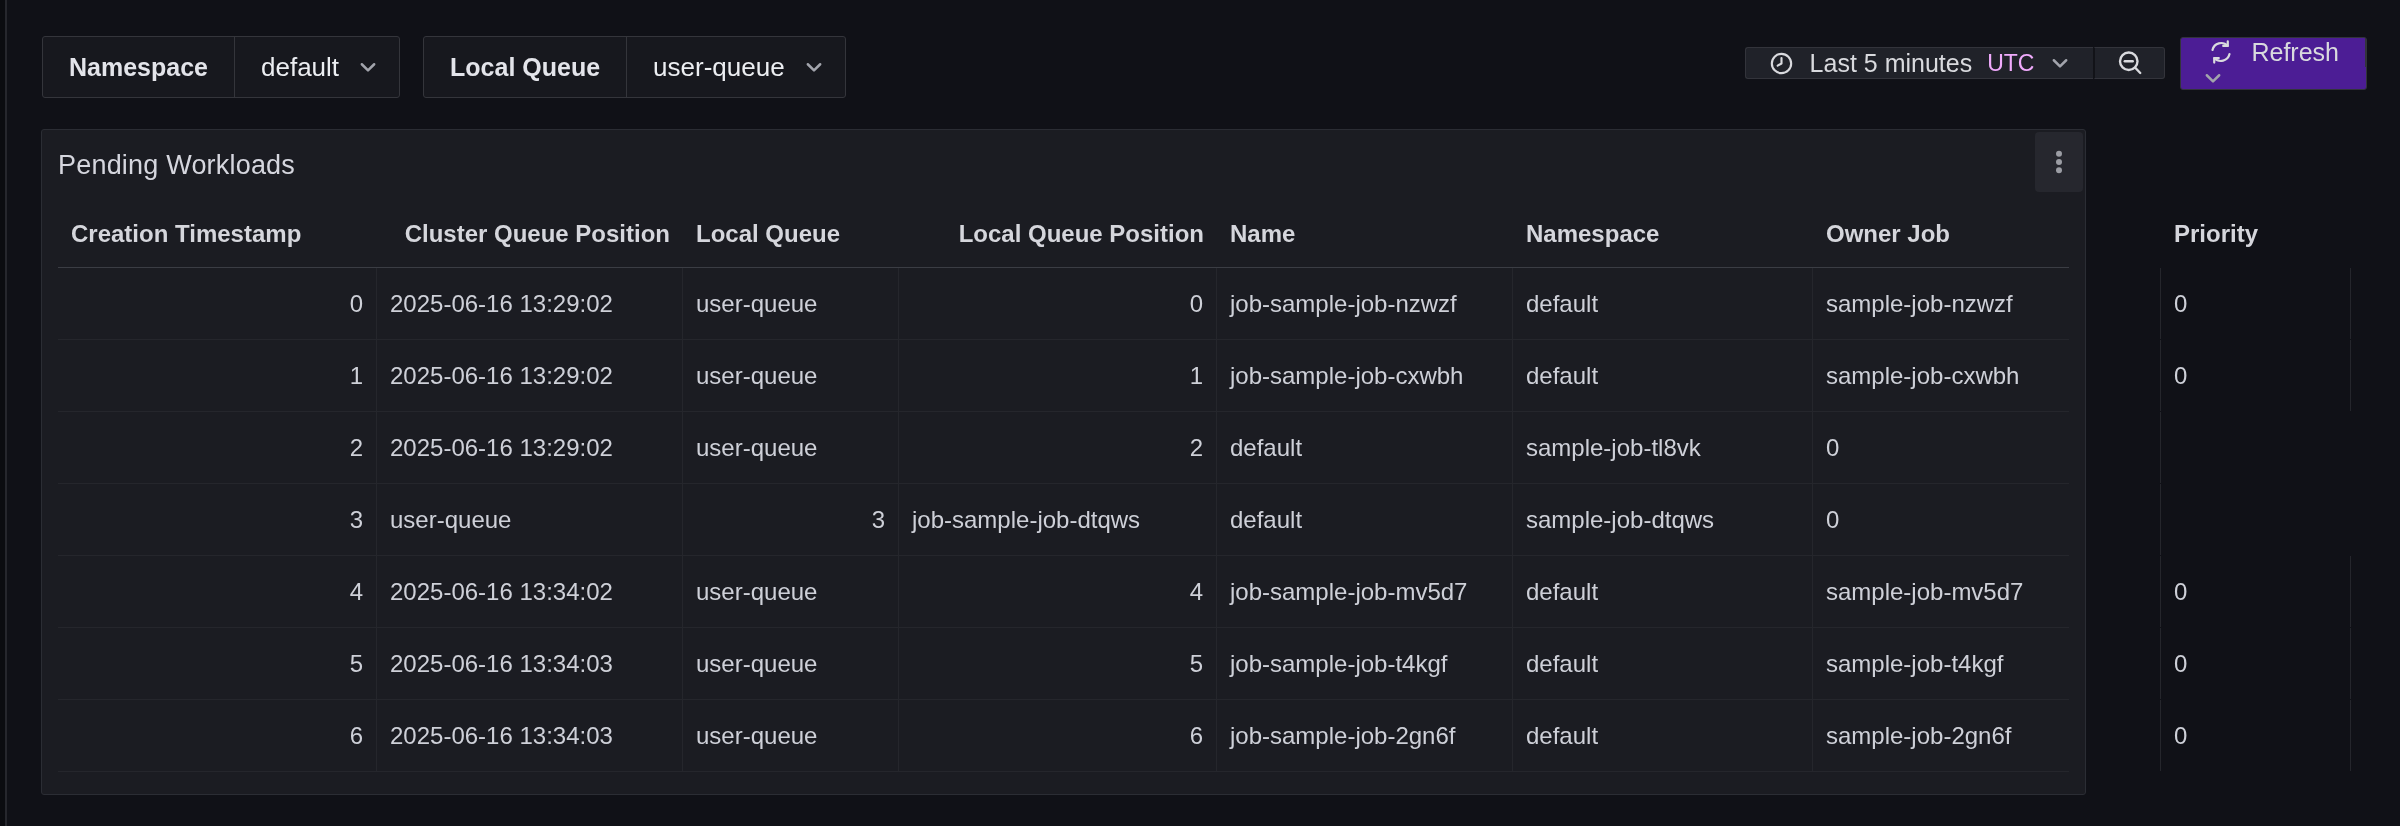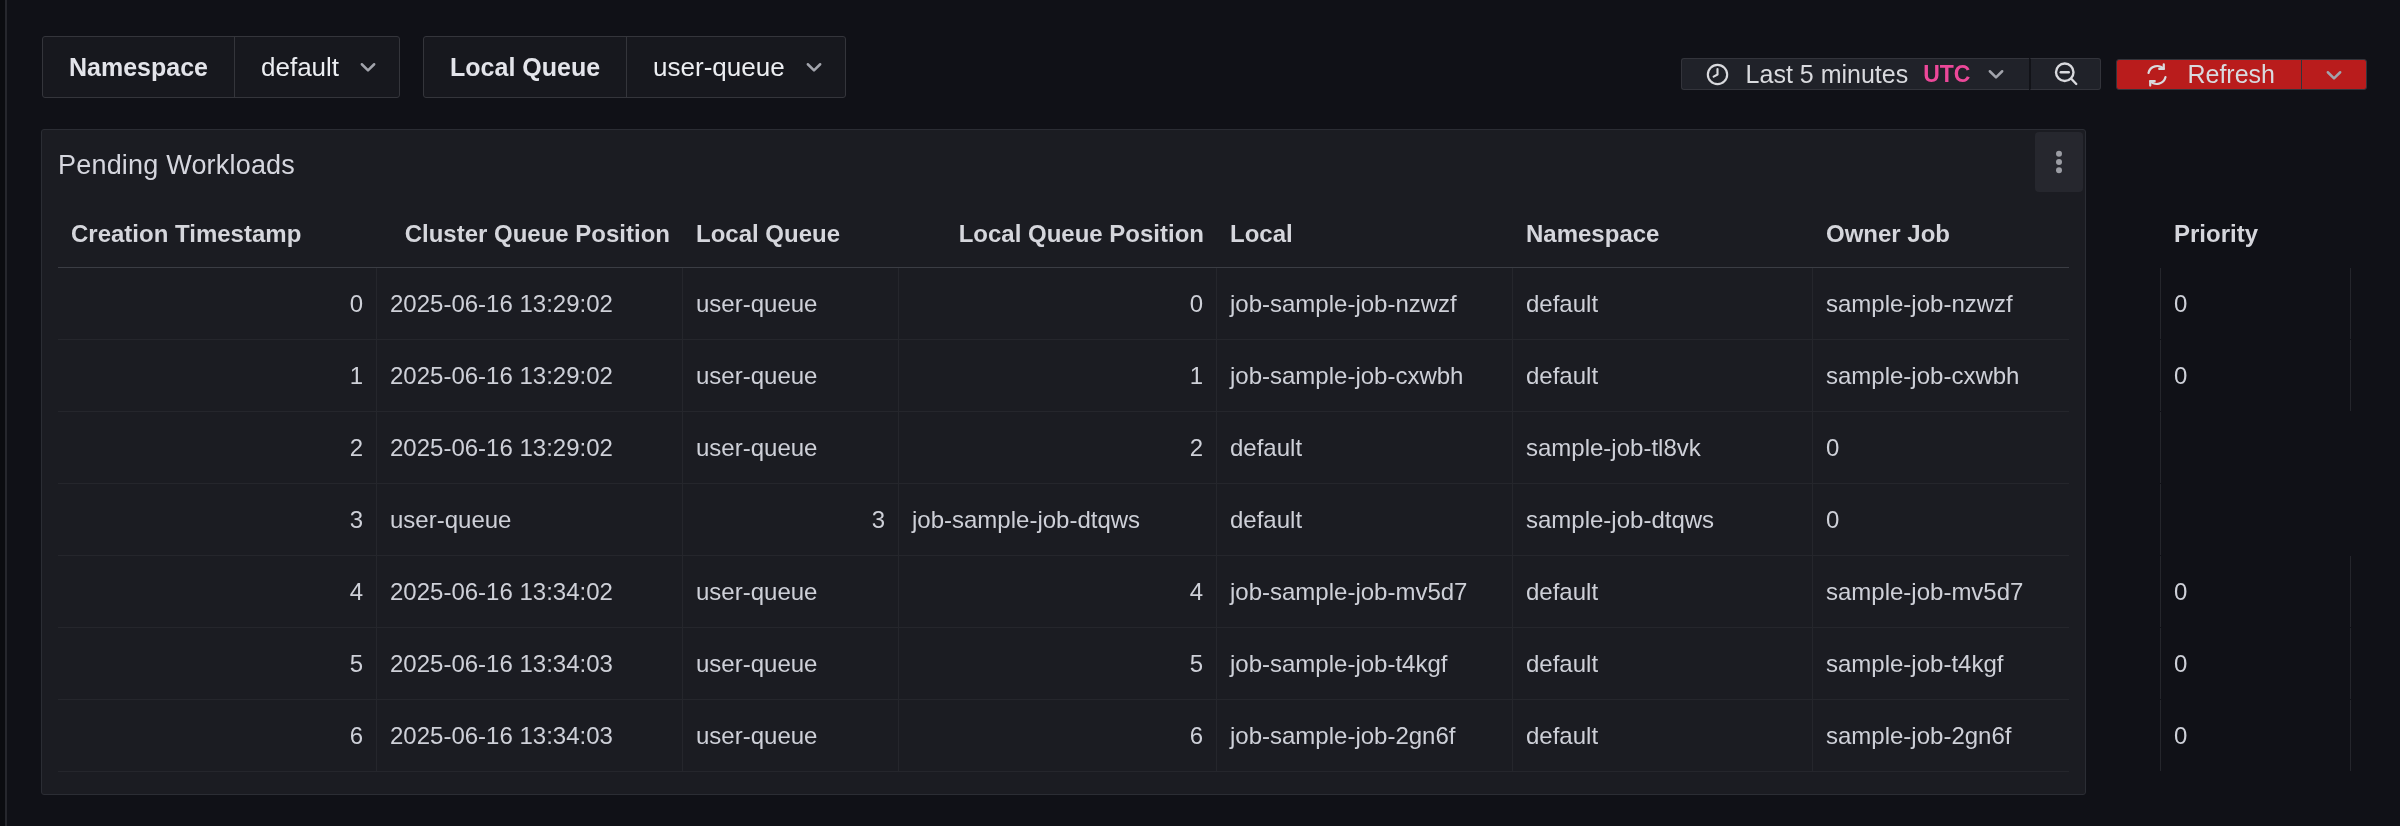--- a/index.html
+++ b/index.html
@@ -33,39 +33,39 @@
     border-right: 1px solid #34353b; white-space: nowrap;
   }
   .var-value {
     display: flex; align-items: center; gap: 18px; padding: 0 20px 0 26px;
     font-size: 26px; font-weight: 400; color: #eceef2; white-space: nowrap;
     cursor: pointer;
   }
 
   .topbar-right {
     position: absolute; right: 33px; top: 36px;
-    display: flex; align-items: flex-end; height: 54px; gap: 15px;
+    display: flex; align-items: center; height: 54px; gap: 15px;
   }
   .btn {
     display: flex; align-items: center; background: #202229;
     border: 1px solid #33343b; color: #d9dade; cursor: pointer;
   }
   .time-group { display: flex; align-items: stretch; }
   .time-btn {
     gap: 15px; padding: 0 22px; border-radius: 3px 0 0 3px; border-right: none;
     font-size: 25px; font-weight: 500; white-space: nowrap;
   }
-  .tz-label { color: #ec4899; font-size: 23px; font-weight: 700; }
+  .tz-label { color: #f0abfc; font-size: 23px; font-weight: 400; }
   .zoomout-btn {
     width: 72px; justify-content: center; border-radius: 0 3px 3px 0;
     border-left: 2px solid #121318;
   }
   .refresh-group {
     display: flex; align-items: stretch;
-    background: #b91c1c; border: 1px solid #33343b; border-radius: 3px;
+    background: #4c1d95; border: 1px solid #33343b; border-radius: 3px; flex-direction: column;
   }
   .refresh-btn {
     display: flex; align-items: center; gap: 16px; padding: 0 26px;
     font-size: 25px; font-weight: 500; color: #d9dade; cursor: pointer;
     border-right: 1px solid #33343b;
   }
   .refresh-caret-btn { width: 64px; display: flex; align-items: center; justify-content: center; cursor: pointer; }
 
   
   .panel {
@@ -188,21 +188,21 @@
           </g>
         </svg>
     </div>
   </div>
   <div class="table">
     <div class="thead">
         <div class="th">Creation Timestamp</div>
         <div class="th right">Cluster Queue Position</div>
         <div class="th">Local Queue</div>
         <div class="th right">Local Queue Position</div>
-        <div class="th">Local</div>
+        <div class="th">Name</div>
         <div class="th">Namespace</div>
         <div class="th">Owner Job</div>
         <div class="th">Priority</div>
       </div>
     <div>
         <div class="tr">
           <div class="td right">0</div>
           <div class="td">2025-06-16 13:29:02</div>
           <div class="td">user-queue</div>
           <div class="td right">0</div>

